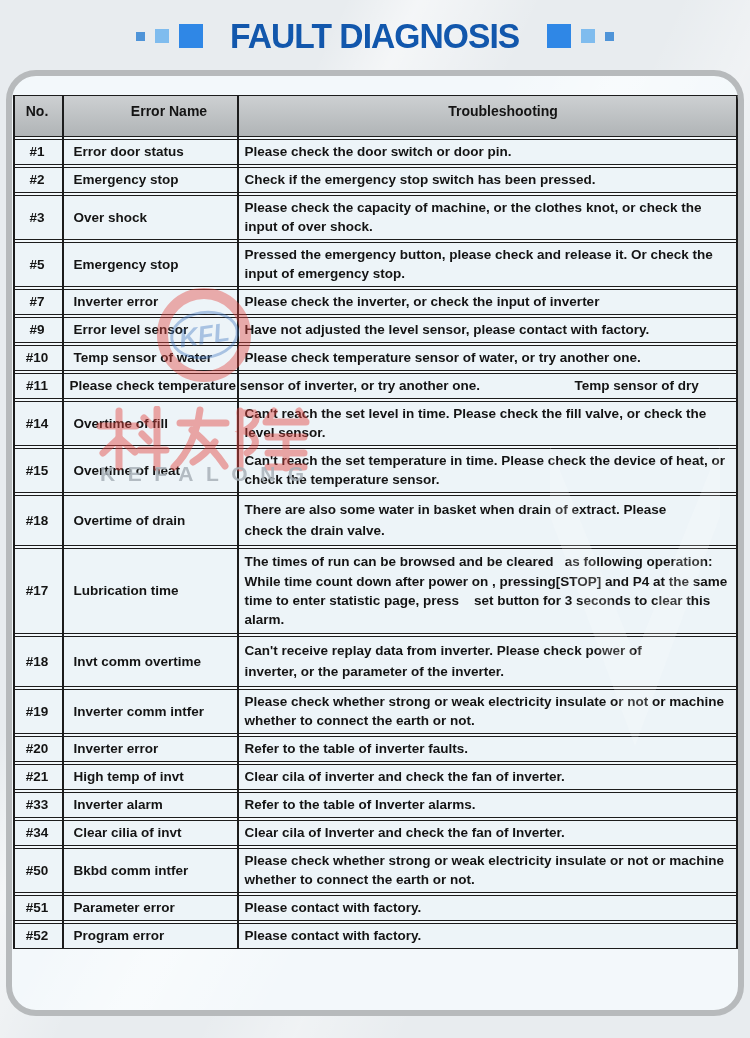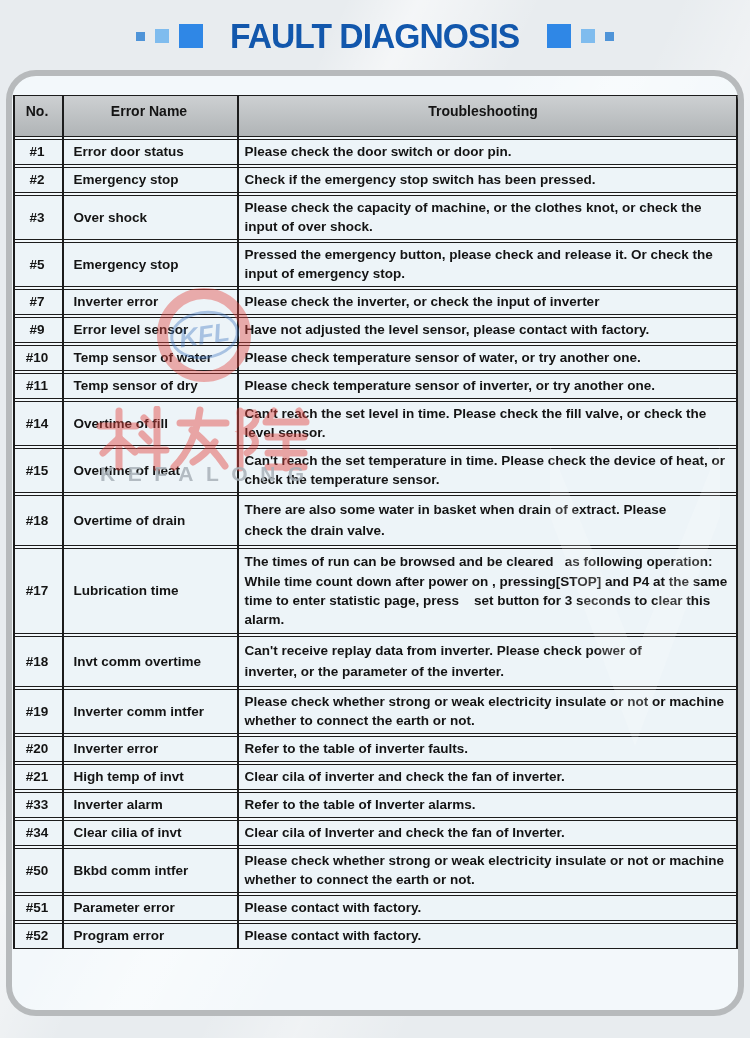--- a/index.html
+++ b/index.html
@@ -52,20 +52,21 @@
   .row {
     display:flex; align-items:stretch;
     border-top:1.5px solid var(--border-dark,#1c1c1c);
     border-bottom:1.5px solid var(--border-dark,#1c1c1c);
     margin-bottom:2px;
     background:var(--cell-bg,#edf4f8);
   }
   .row.hdr {
     background:linear-gradient(var(--header-gray-top,#cdd0d2), var(--header-gray-bottom,#b0b4b6));
     min-height:40px;
+    gap:20px;
   }
   .cell { font-size:13.5px; font-weight:700; color:#141414; line-height:19px; padding:2px 0 3px; }
   .c-no   { width:49px;  text-align:center; }
   .c-name { width:175px; padding-left:12px; }
   .c-tips { flex:1; padding-left:8px; padding-right:8px; white-space:pre-wrap; }
   .hdr .cell { text-align:center; padding-top:6px; padding-bottom:15px; font-size:14px; }
   .hdr .c-name, .hdr .c-tips { padding-left:0; }
   .c-tips p { margin:0; }
   .row.spaced .c-tips p + p { margin-top:2px; }
   .row.spaced .c-tips { padding-top:4px; padding-bottom:5px; }
@@ -158,22 +159,22 @@
           <div class="cell c-name">Error level sensor</div>
           <div class="cell c-tips"><p>Have not adjusted the level sensor, please contact with factory.</p></div>
         </div>
         <div class="row">
           <div class="cell c-no">#10</div>
           <div class="cell c-name">Temp sensor of water</div>
           <div class="cell c-tips"><p>Please check temperature sensor of water, or try another one.</p></div>
         </div>
         <div class="row">
           <div class="cell c-no">#11</div>
+          <div class="cell c-tips"><p>Please check temperature sensor of inverter, or try another one.</p></div>
           <div class="cell c-name">Temp sensor of dry</div>
-          <div class="cell c-tips"><p>Please check temperature sensor of inverter, or try another one.</p></div>
         </div>
         <div class="row">
           <div class="cell c-no">#14</div>
           <div class="cell c-name">Overtime of fill</div>
           <div class="cell c-tips"><p>Can't reach the set level in time. Please check the fill valve, or check the level sensor.</p></div>
         </div>
         <div class="row">
           <div class="cell c-no">#15</div>
           <div class="cell c-name">Overtime of heat</div>
           <div class="cell c-tips"><p>Can't reach the set temperature in time. Please check the device of heat, or check the temperature sensor.</p></div>

